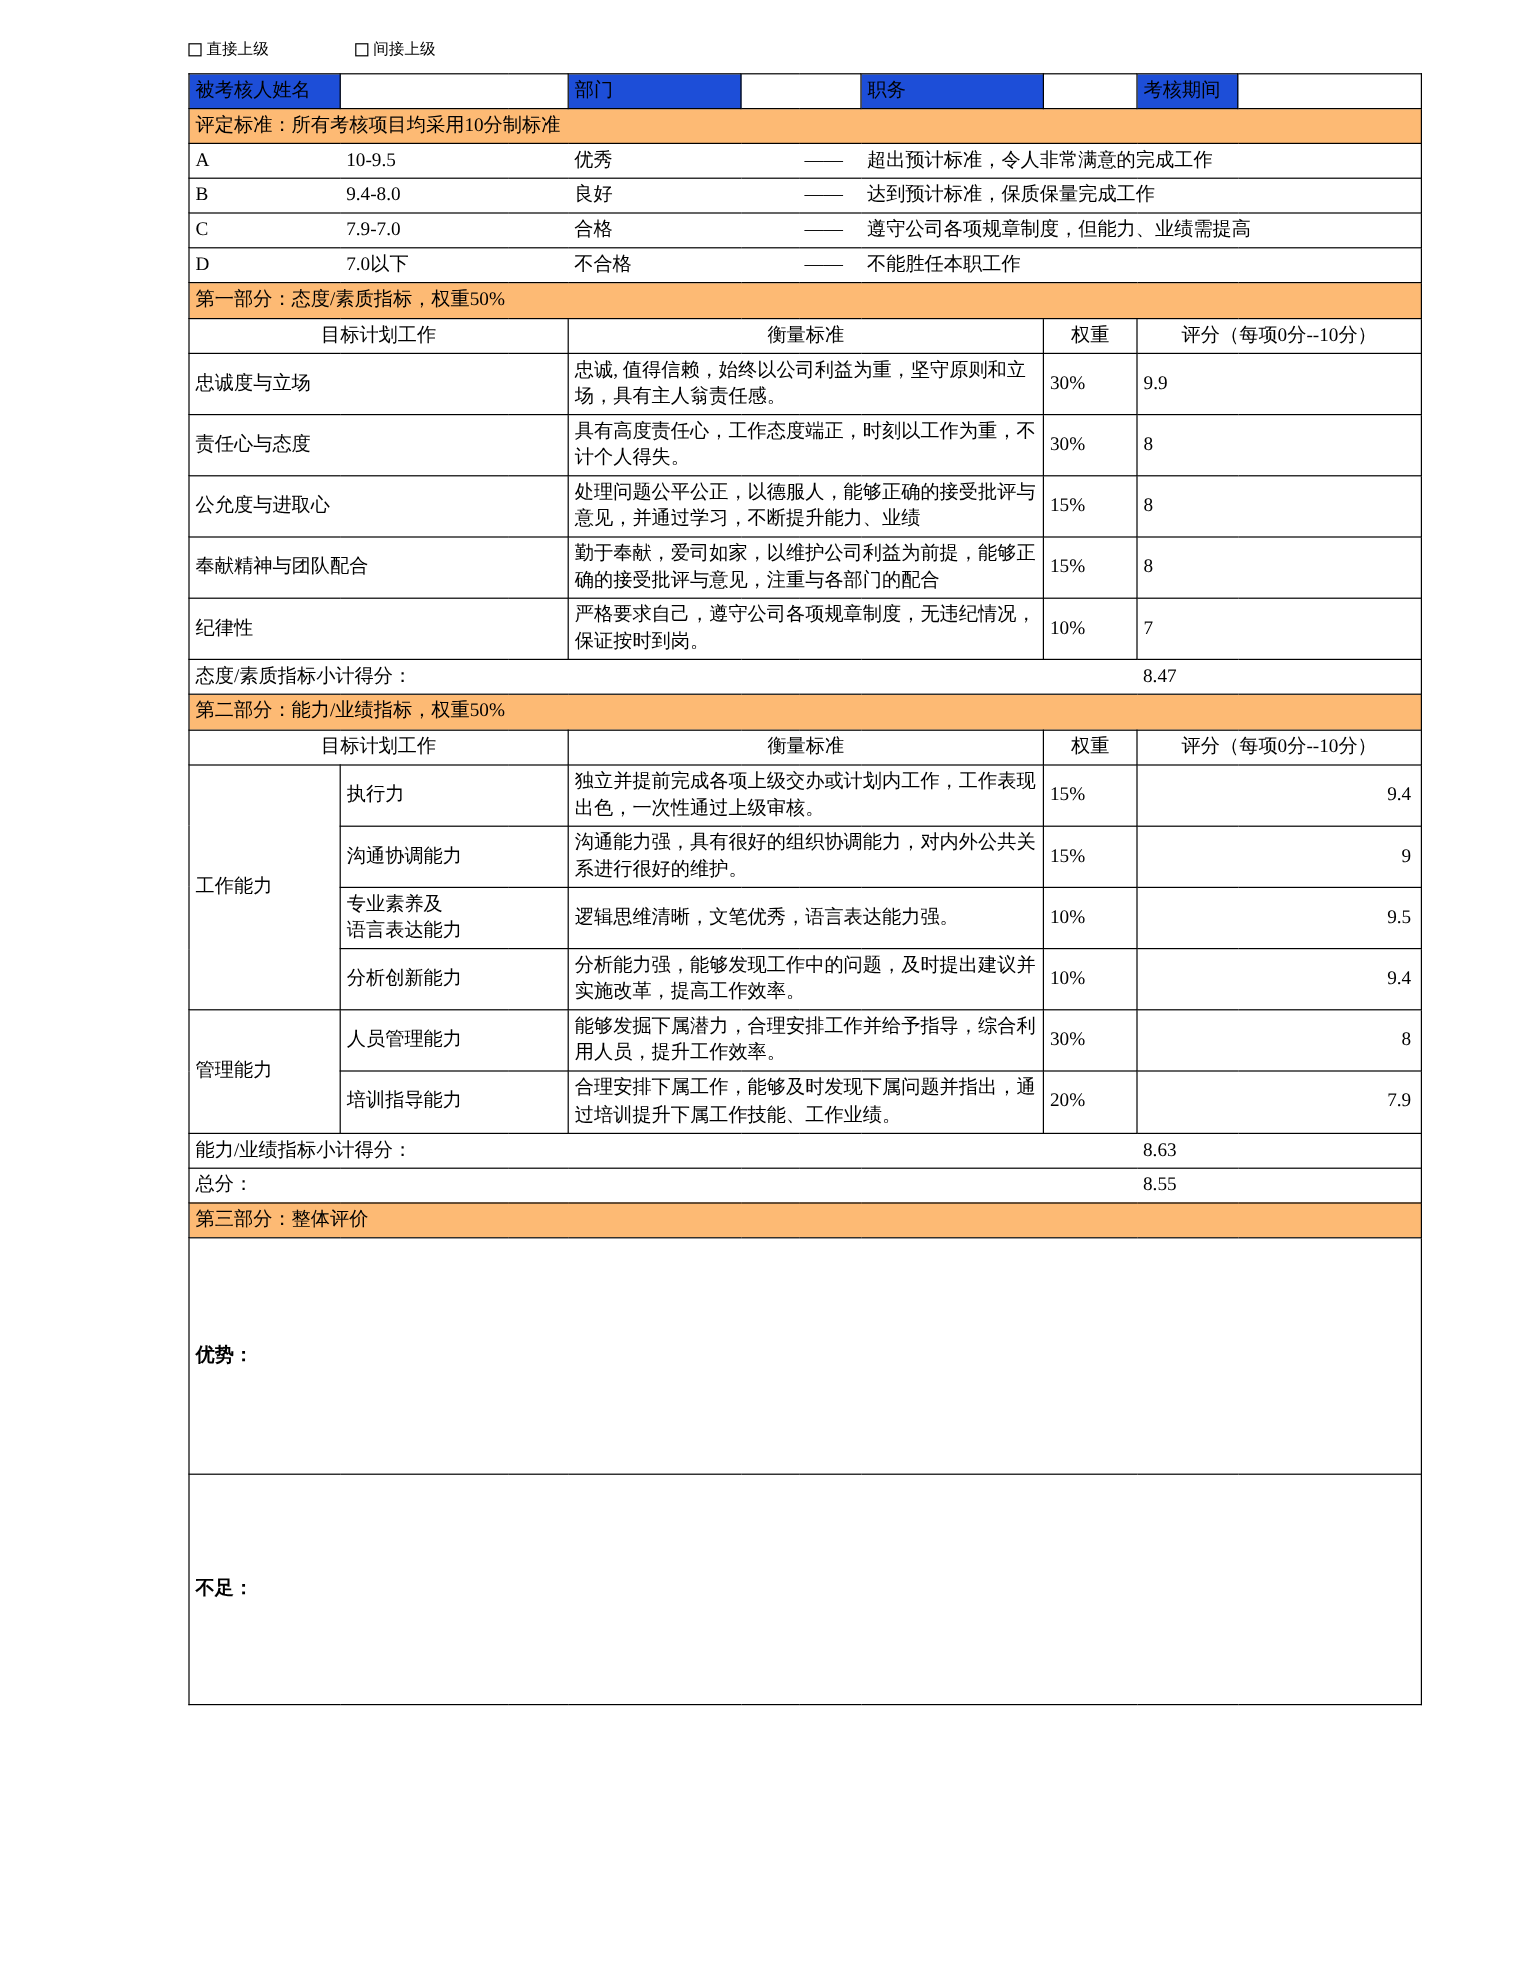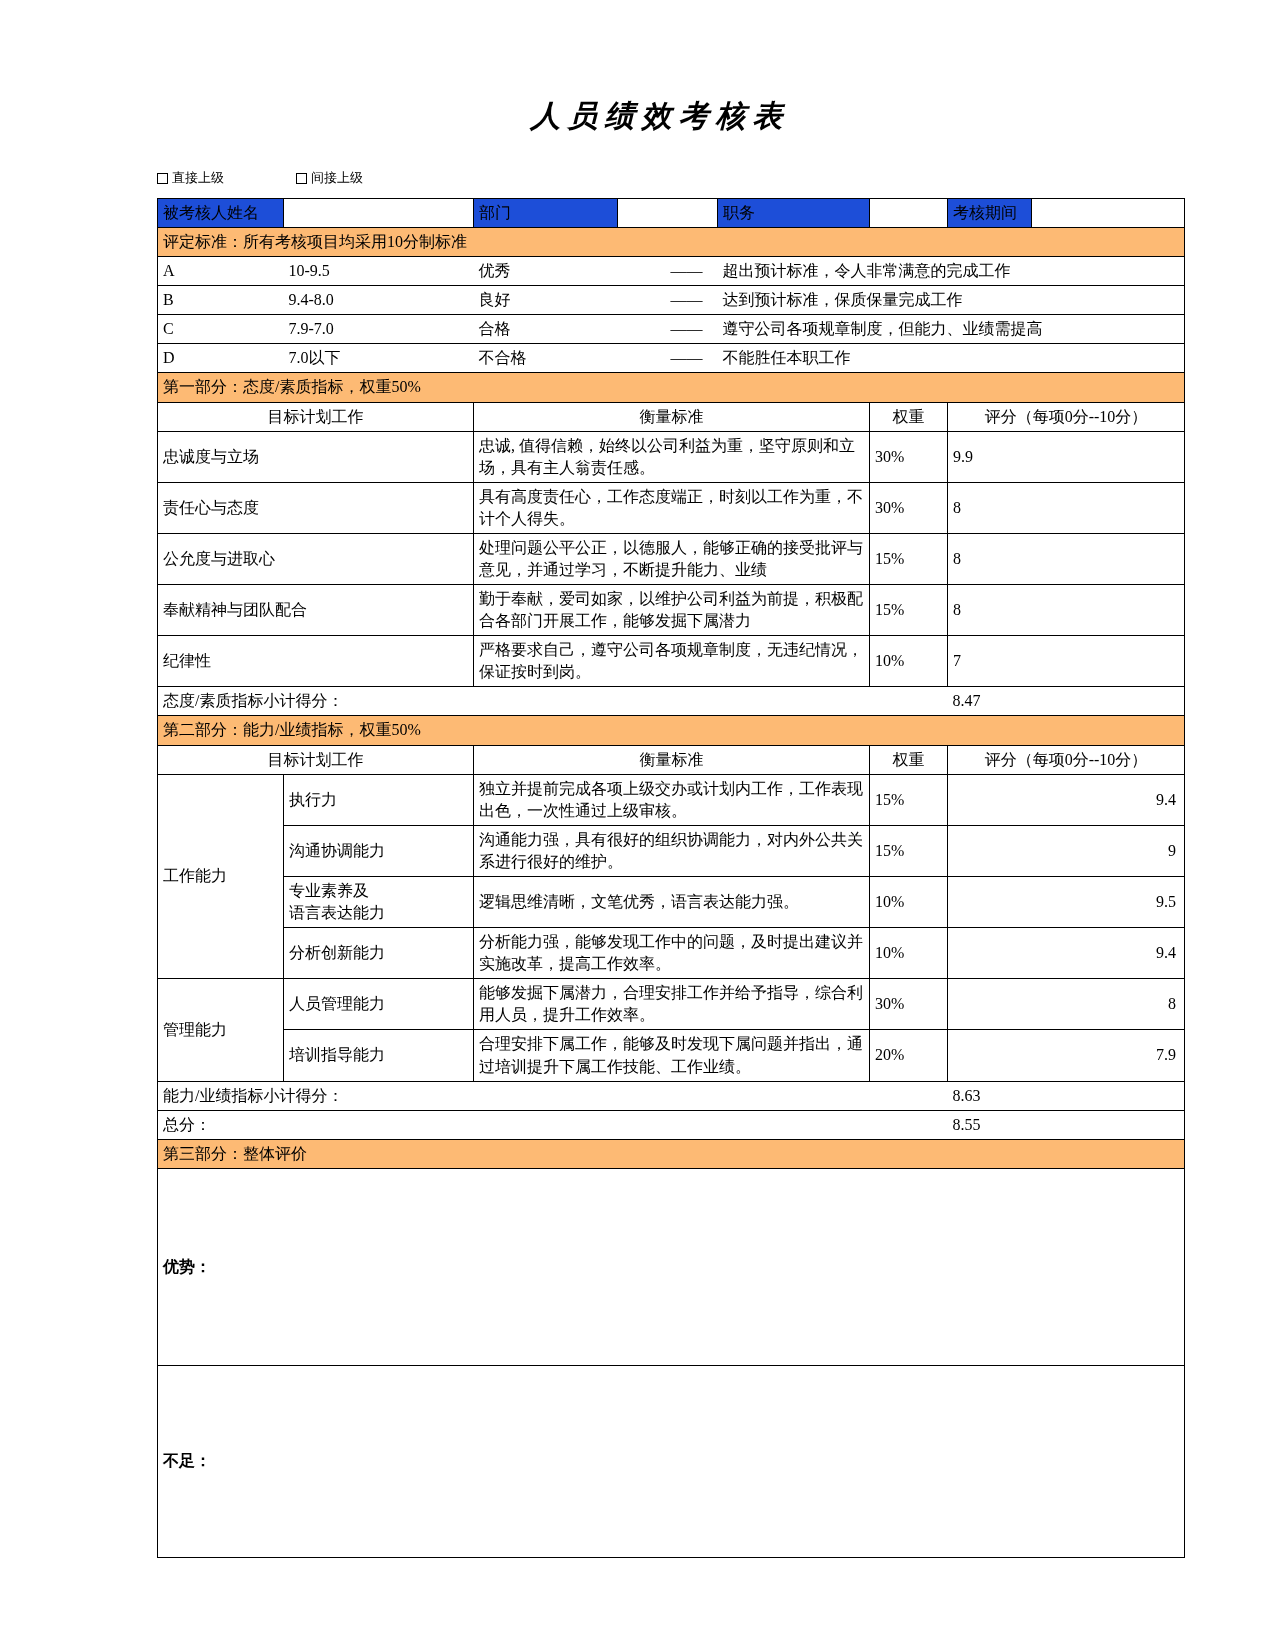--- a/index.html
+++ b/index.html
@@ -104,21 +104,20 @@
   }
   .smaller { font-size: 15px; }
   .crit-table td { padding: 2px 5px; }
   .rowtall td { height: 44px; }
 </style>
 </head>
 <body>
 
 <div class="page">
 
-  <div class="doc-title">人员绩效考核表</div>
 
   <div class="checkrow">
     <span class="checkitem">
       <span class="checkbox"></span>
       <span>直接上级</span>
     </span>
     <span class="checkitem">
       <span class="checkbox"></span>
       <span>间接上级</span>
     </span>
@@ -214,21 +213,21 @@
       <td colspan="2" class="c">8</td>
     </tr>
     <tr class="rowtall">
       <td colspan="3" class="c">公允度与进取心</td>
       <td colspan="4" class="l">处理问题公平公正，以德服人，能够正确的接受批评与意见，并通过学习，不断提升能力、业绩</td>
       <td class="c smaller">15%</td>
       <td colspan="2" class="c">8</td>
     </tr>
     <tr class="rowtall">
       <td colspan="3" class="c">奉献精神与团队配合</td>
-      <td colspan="4" class="l">勤于奉献，爱司如家，以维护公司利益为前提，积极配合各部门开展工作，能够发掘下属潜力</td>
+      <td colspan="4" class="l">勤于奉献，爱司如家，以维护公司利益为前提，能够正确的接受批评与意见，注重与各部门的配合</td>
       <td class="c smaller">15%</td>
       <td colspan="2" class="c">8</td>
     </tr>
     <tr class="rowtall">
       <td colspan="3" class="c">纪律性</td>
       <td colspan="4" class="l">严格要求自己，遵守公司各项规章制度，无违纪情况，保证按时到岗。</td>
       <td class="c smaller">10%</td>
       <td colspan="2" class="c">7</td>
     </tr>
 

